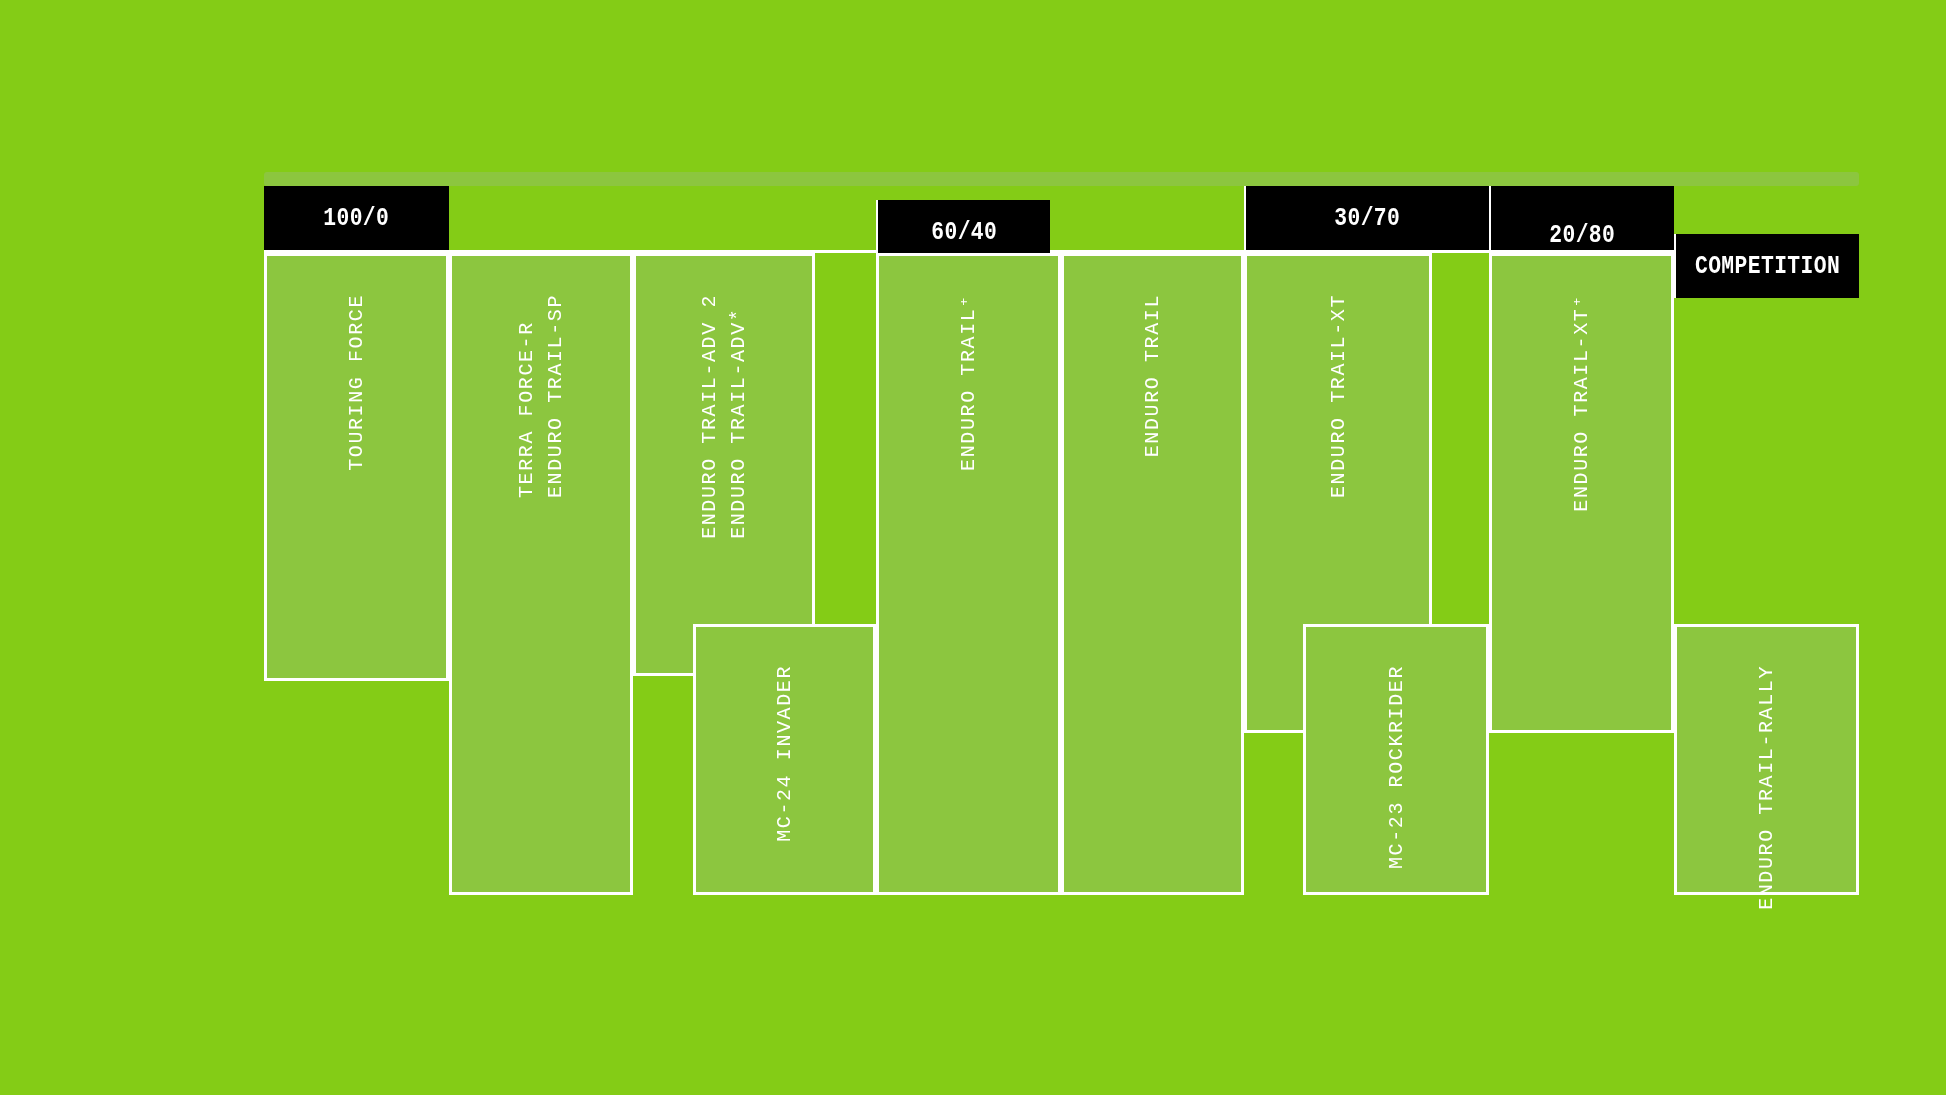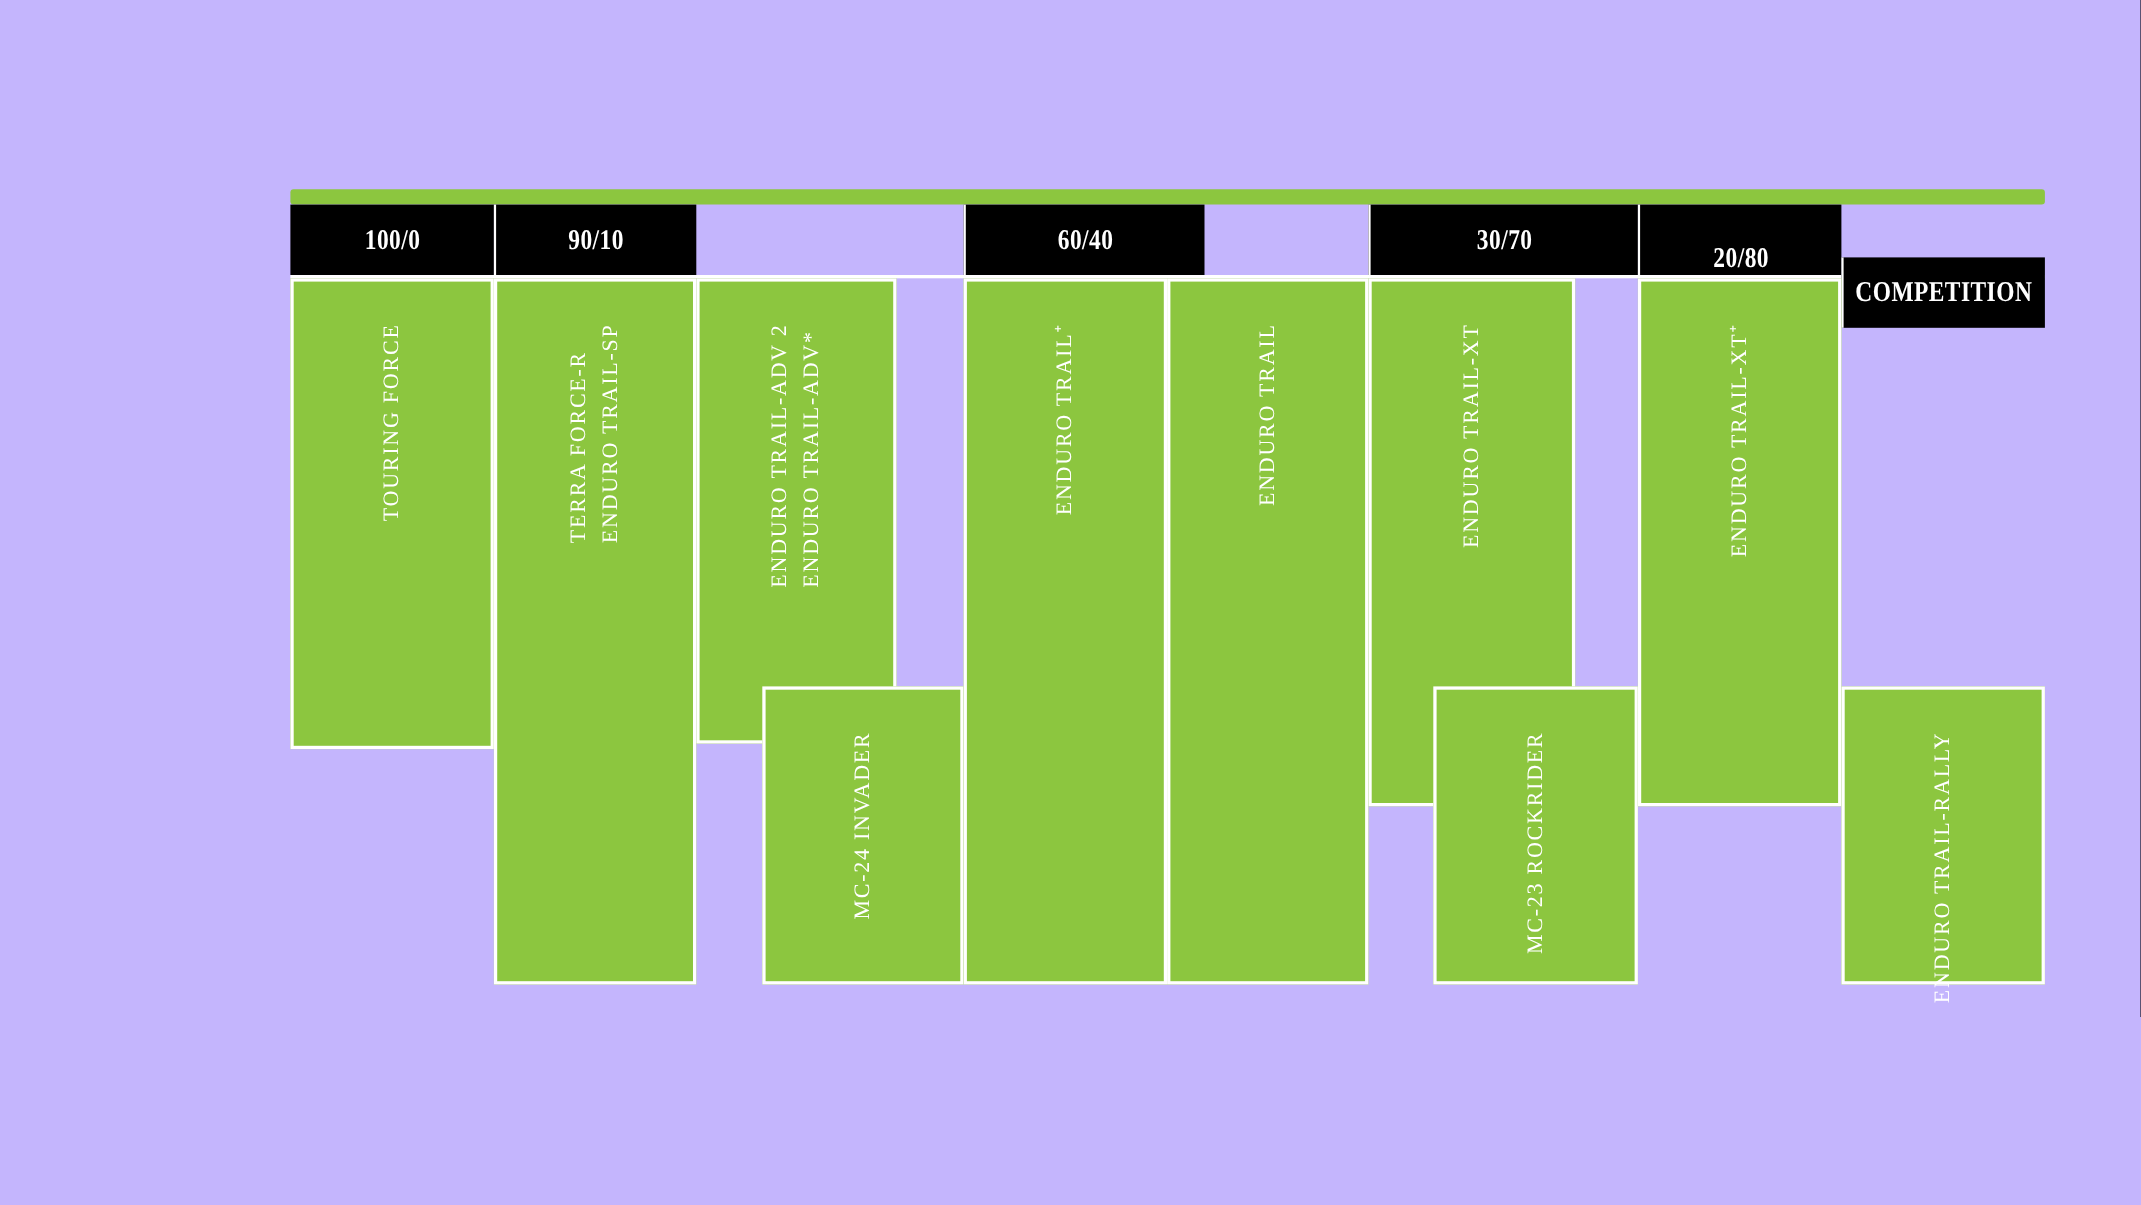--- a/index.html
+++ b/index.html
@@ -4,23 +4,23 @@
 <style>
   html, body {
     margin: 0;
     padding: 0;
     background: #000000;
   }
   .canvas {
     position: relative;
     width: 1946px;
     height: 1095px;
-    background: #c4b5fd;
+    background: #84cc16;
     overflow: hidden;
-    font-family: Liberation Serif, serif;
+    font-family: Liberation Mono, monospace;
   }
   .topbar {
     position: absolute;
     background: #8CC63F;
     border-radius: 3px;
   }
   .header-cell {
     position: absolute;
     display: flex;
     align-items: center;
@@ -70,24 +70,21 @@
 </head>
 <body>
 
 <div class="canvas" id="canvas">
   <div class="topbar" id="topbar" style="left: 264px; top: 172px; width: 1595px; height: 14px; background: rgb(140, 198, 63);"></div>
   <div class="header-underline" id="header-underline" style="left: 264px; top: 250px; width: 1595px; height: 3px; background: rgb(255, 255, 255);"></div>
 
 <div class="header-cell" style="left: 264px; top: 186px; width: 185px; height: 64px;">
       <span class="hc-text">100/0</span>
     </div>
-    <div class="header-cell sep" style="left: 449px; top: 186px; width: 184px; height: 64px;">
-      <span class="hc-text">90/10</span>
-    </div>
-    <div class="header-cell sep" style="left: 876px; top: 186px; width: 219px; height: 64px; text-align: right;">
+    <div class="header-cell sep" style="left: 876px; top: 200px; width: 174px; height: 64px; text-align: right;">
       <span class="hc-text">60/40</span>
     </div>
     <div class="header-cell sep" style="left: 1244px; top: 186px; width: 245px; height: 64px; text-align: right;">
       <span class="hc-text">30/70</span>
     </div>
     <div class="header-cell sep" style="left: 1489px; top: 186px; width: 185px; height: 64px; align-items: flex-end;">
       <span class="hc-text">20/80</span>
     </div>
     <div class="header-cell sep" style="left: 1674px; top: 186px; width: 185px; height: 64px; margin-top: 48px;">
       <span class="hc-text">COMPETITION</span>

